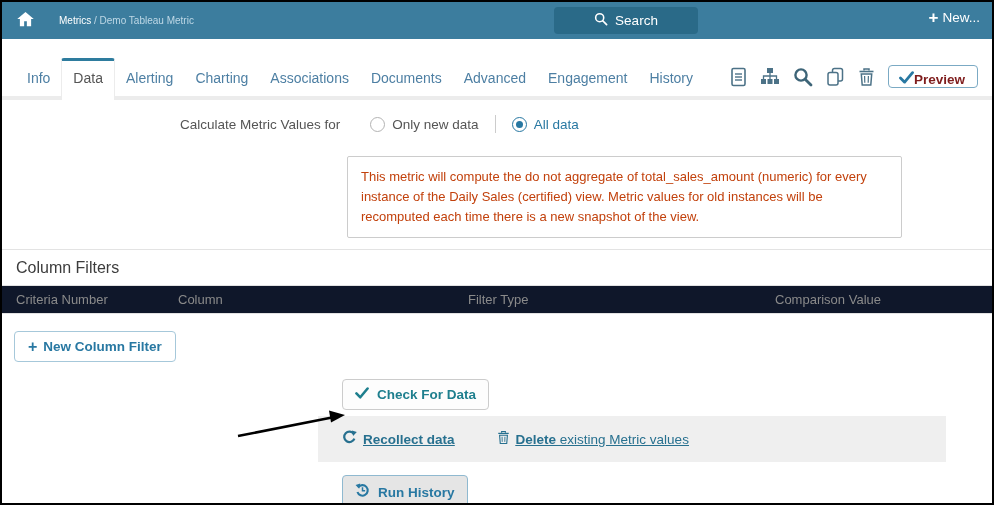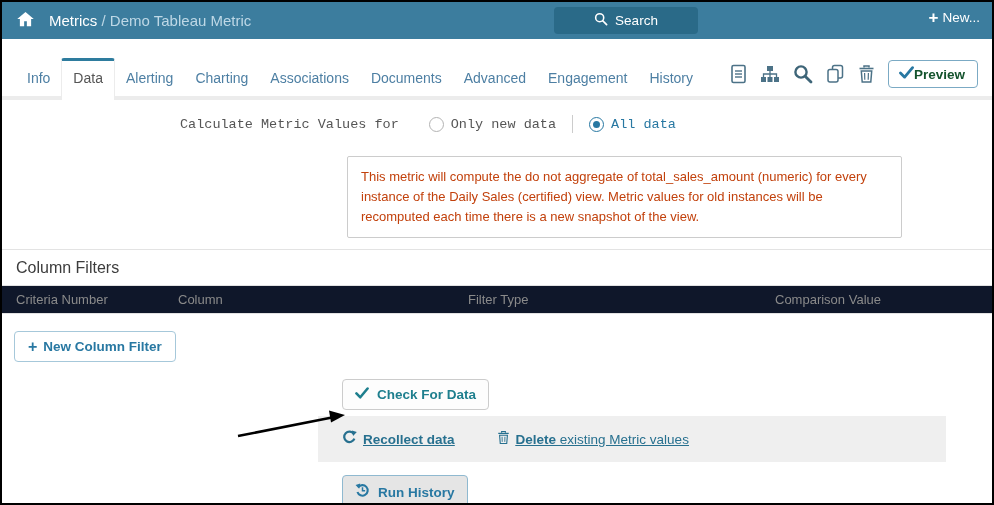--- a/index.html
+++ b/index.html
@@ -4,46 +4,46 @@
 <style>
   * { box-sizing: border-box; margin: 0; padding: 0; }
   body { background:#fff; font-family:"Liberation Sans", sans-serif; }
   .frame { position:relative; width:994px; height:505px; border:2px solid #000;
            background:#fff; overflow:hidden; }
 
   
   .topbar { position:relative; height:37px; background:#3C7D9E; display:flex;
             align-items:center; padding:0 14px; }
   .home-btn { display:flex; align-items:center; cursor:pointer; }
-  .crumb { margin-left:14px; font-size:15px; color:#fff; }
+  .crumb { margin-left:24px; font-size:10px; color:#fff; }
   .crumb .sep, .crumb .current { color:#BED8E6; font-weight:400; }
   .search-btn { position:absolute; left:552px; top:5px; width:144px; height:27px;
                 background:#2A6A88; border-radius:4px; display:flex; align-items:center;
                 justify-content:center; gap:7px; color:#fff; font-size:13.5px; cursor:pointer; }
   .new-btn { position:absolute; right:12px; top:8px; color:#fff; font-size:13.5px;
              display:flex; align-items:center; gap:4px; cursor:pointer; }
   .new-btn .plus { font-size:17px; font-weight:bold; line-height:14px; }
 
   
   .tabrow { position:relative; margin-top:19px; display:flex; align-items:flex-end;
             padding:0 14px 0 14px; border-bottom:4px solid #ececec; height:42px; }
   .tab { padding:9px 11px 10px 11px; font-size:14px; color:#4D7FA3; cursor:pointer;
          white-space:nowrap; }
   .tab.active { background:#fff; color:#555; border-top:3px solid #2E7C9E;
                 border-left:1px solid #ececec; border-right:1px solid #ececec;
                 border-radius:3px 3px 0 0; margin-bottom:-4px; padding-bottom:14px; }
   .toolbar { margin-left:auto; display:flex; align-items:center; gap:13px; padding-bottom:8px; }
   .tool-icon { display:flex; align-items:center; cursor:pointer; }
   .preview-btn { display:flex; align-items:center; border:1px solid #7BAAC4;
-                 border-radius:4px; padding:5px 12px 5px 10px; color:#14532d;
+                 border-radius:4px; padding:5px 12px 0 10px; color:#7f1d1d;
                  font-weight:bold; font-size:13.5px; background:#fff; cursor:pointer; }
 
   
   .calc-row { margin:13px 0 0 178px; display:flex; align-items:center; gap:12px;
-              font-size:13.5px; color:#555; height:22px;font-family:Liberation Mono, monospace; }
+              font-size:13.5px; color:#555; height:22px; }
   .radio-opt { display:flex; align-items:center; gap:7px; cursor:pointer; }
   .radio { width:15px; height:15px; border-radius:50%; border:1px solid #b3b3b3;
            background:#fff; display:inline-block; position:relative; }
   .radio.checked { border:1px solid #2878A2; }
   .radio.checked::after { content:""; position:absolute; left:3px; top:3px; width:7px;
                           height:7px; border-radius:50%; background:#2878A2; }
   .opt-sel { color:#2878A2; }
   .vdiv { width:1px; height:18px; background:#ccc; margin:0 4px; }
 
   

